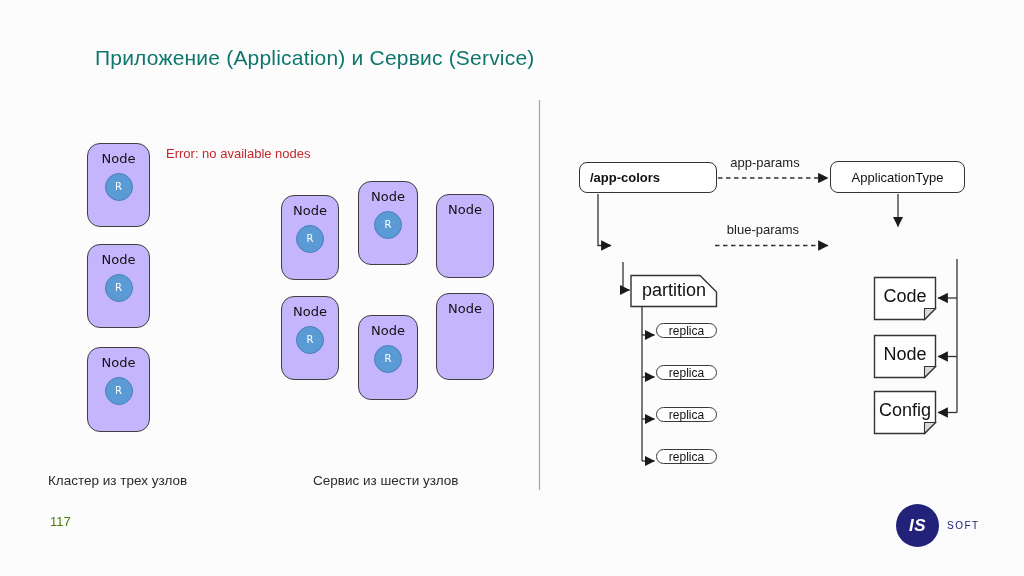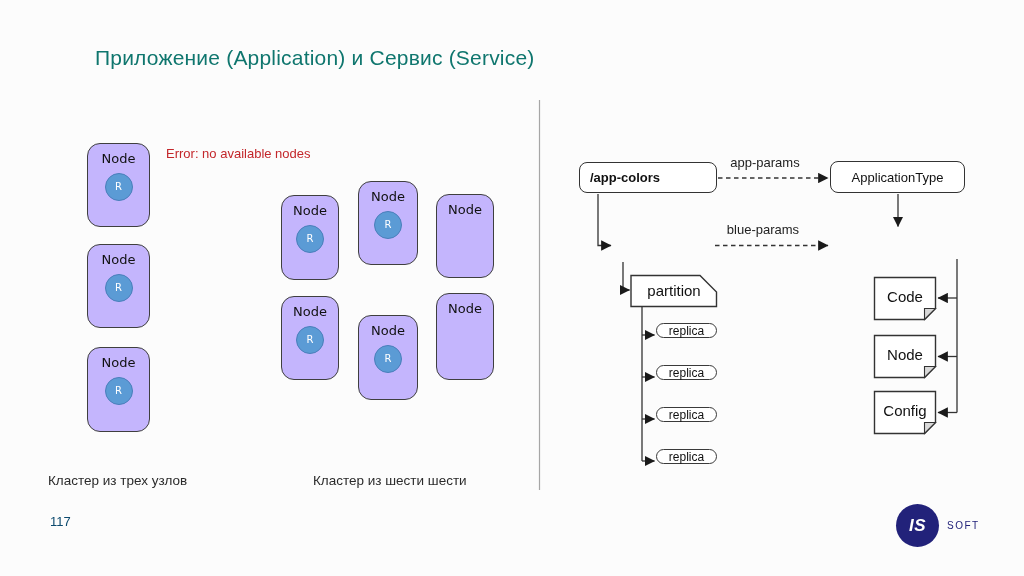--- a/index.html
+++ b/index.html
@@ -41,24 +41,24 @@
   .edge-label{
     position:absolute;width:100px;text-align:center;font-size:13px;color:#222;
   }
   .pill{
     position:absolute;width:61px;height:15px;background:#fff;border:1.3px solid #3a3a3a;
     border-radius:12px;box-sizing:border-box;font-size:12px;color:#111;
     display:flex;align-items:center;justify-content:center;
   }
   .shape-label{
     position:absolute;display:flex;align-items:center;justify-content:center;
-    font-size:15px;color:#111;
+    font-size:18px;color:#111;
   }
   .page-number{
-    position:absolute;left:50px;top:514px;font-size:13px;color:#0c4a6e;
+    position:absolute;left:50px;top:514px;font-size:13px;color:#4d7c0f;
   }
   .logo{position:absolute;left:896px;top:504px;display:flex;align-items:center;}
   .logo-badge{
     width:43px;height:43px;border-radius:50%;background:#22227a;color:#fff;
     display:flex;align-items:center;justify-content:center;
     font-size:17px;font-weight:bold;font-style:italic;letter-spacing:.5px;
   }
   .logo-text{
     margin-left:8px;font-size:10px;font-weight:normal;color:#22227a;letter-spacing:1.5px;
   }
@@ -149,21 +149,21 @@
   <div class="node" style="left:358px;top:315px;width:60px;height:85px">
     <div class="node-label">Node</div>
     <div class="rdot">R</div>
   </div>
   <div class="node" style="left:436px;top:194px;width:58px;height:84px">
     <div class="node-label">Node</div>
   </div>
   <div class="node" style="left:436px;top:293px;width:58px;height:87px">
     <div class="node-label">Node</div>
   </div>
-  <div class="caption" style="left:313px;">Кластер из шести шести</div>
+  <div class="caption" style="left:313px;">Сервис из шести узлов</div>
 
   <div class="rbox left-text" style="left:579px;top:162px;width:138px;height:31px">/app-colors</div>
   <div class="rbox center-text" style="left:830px;top:161px;width:135px;height:32px">ApplicationType</div>
   <div class="edge-label" style="left:715px;top:155px;">app-params</div>
 
   <div class="edge-label" style="left:713px;top:222px;">blue-params</div>
 
   <div class="shape-label" style="left:631px;top:275px;width:86px;height:31px">partition</div>
 
   <div class="pill" style="left:656px;top:323px;">replica</div>

